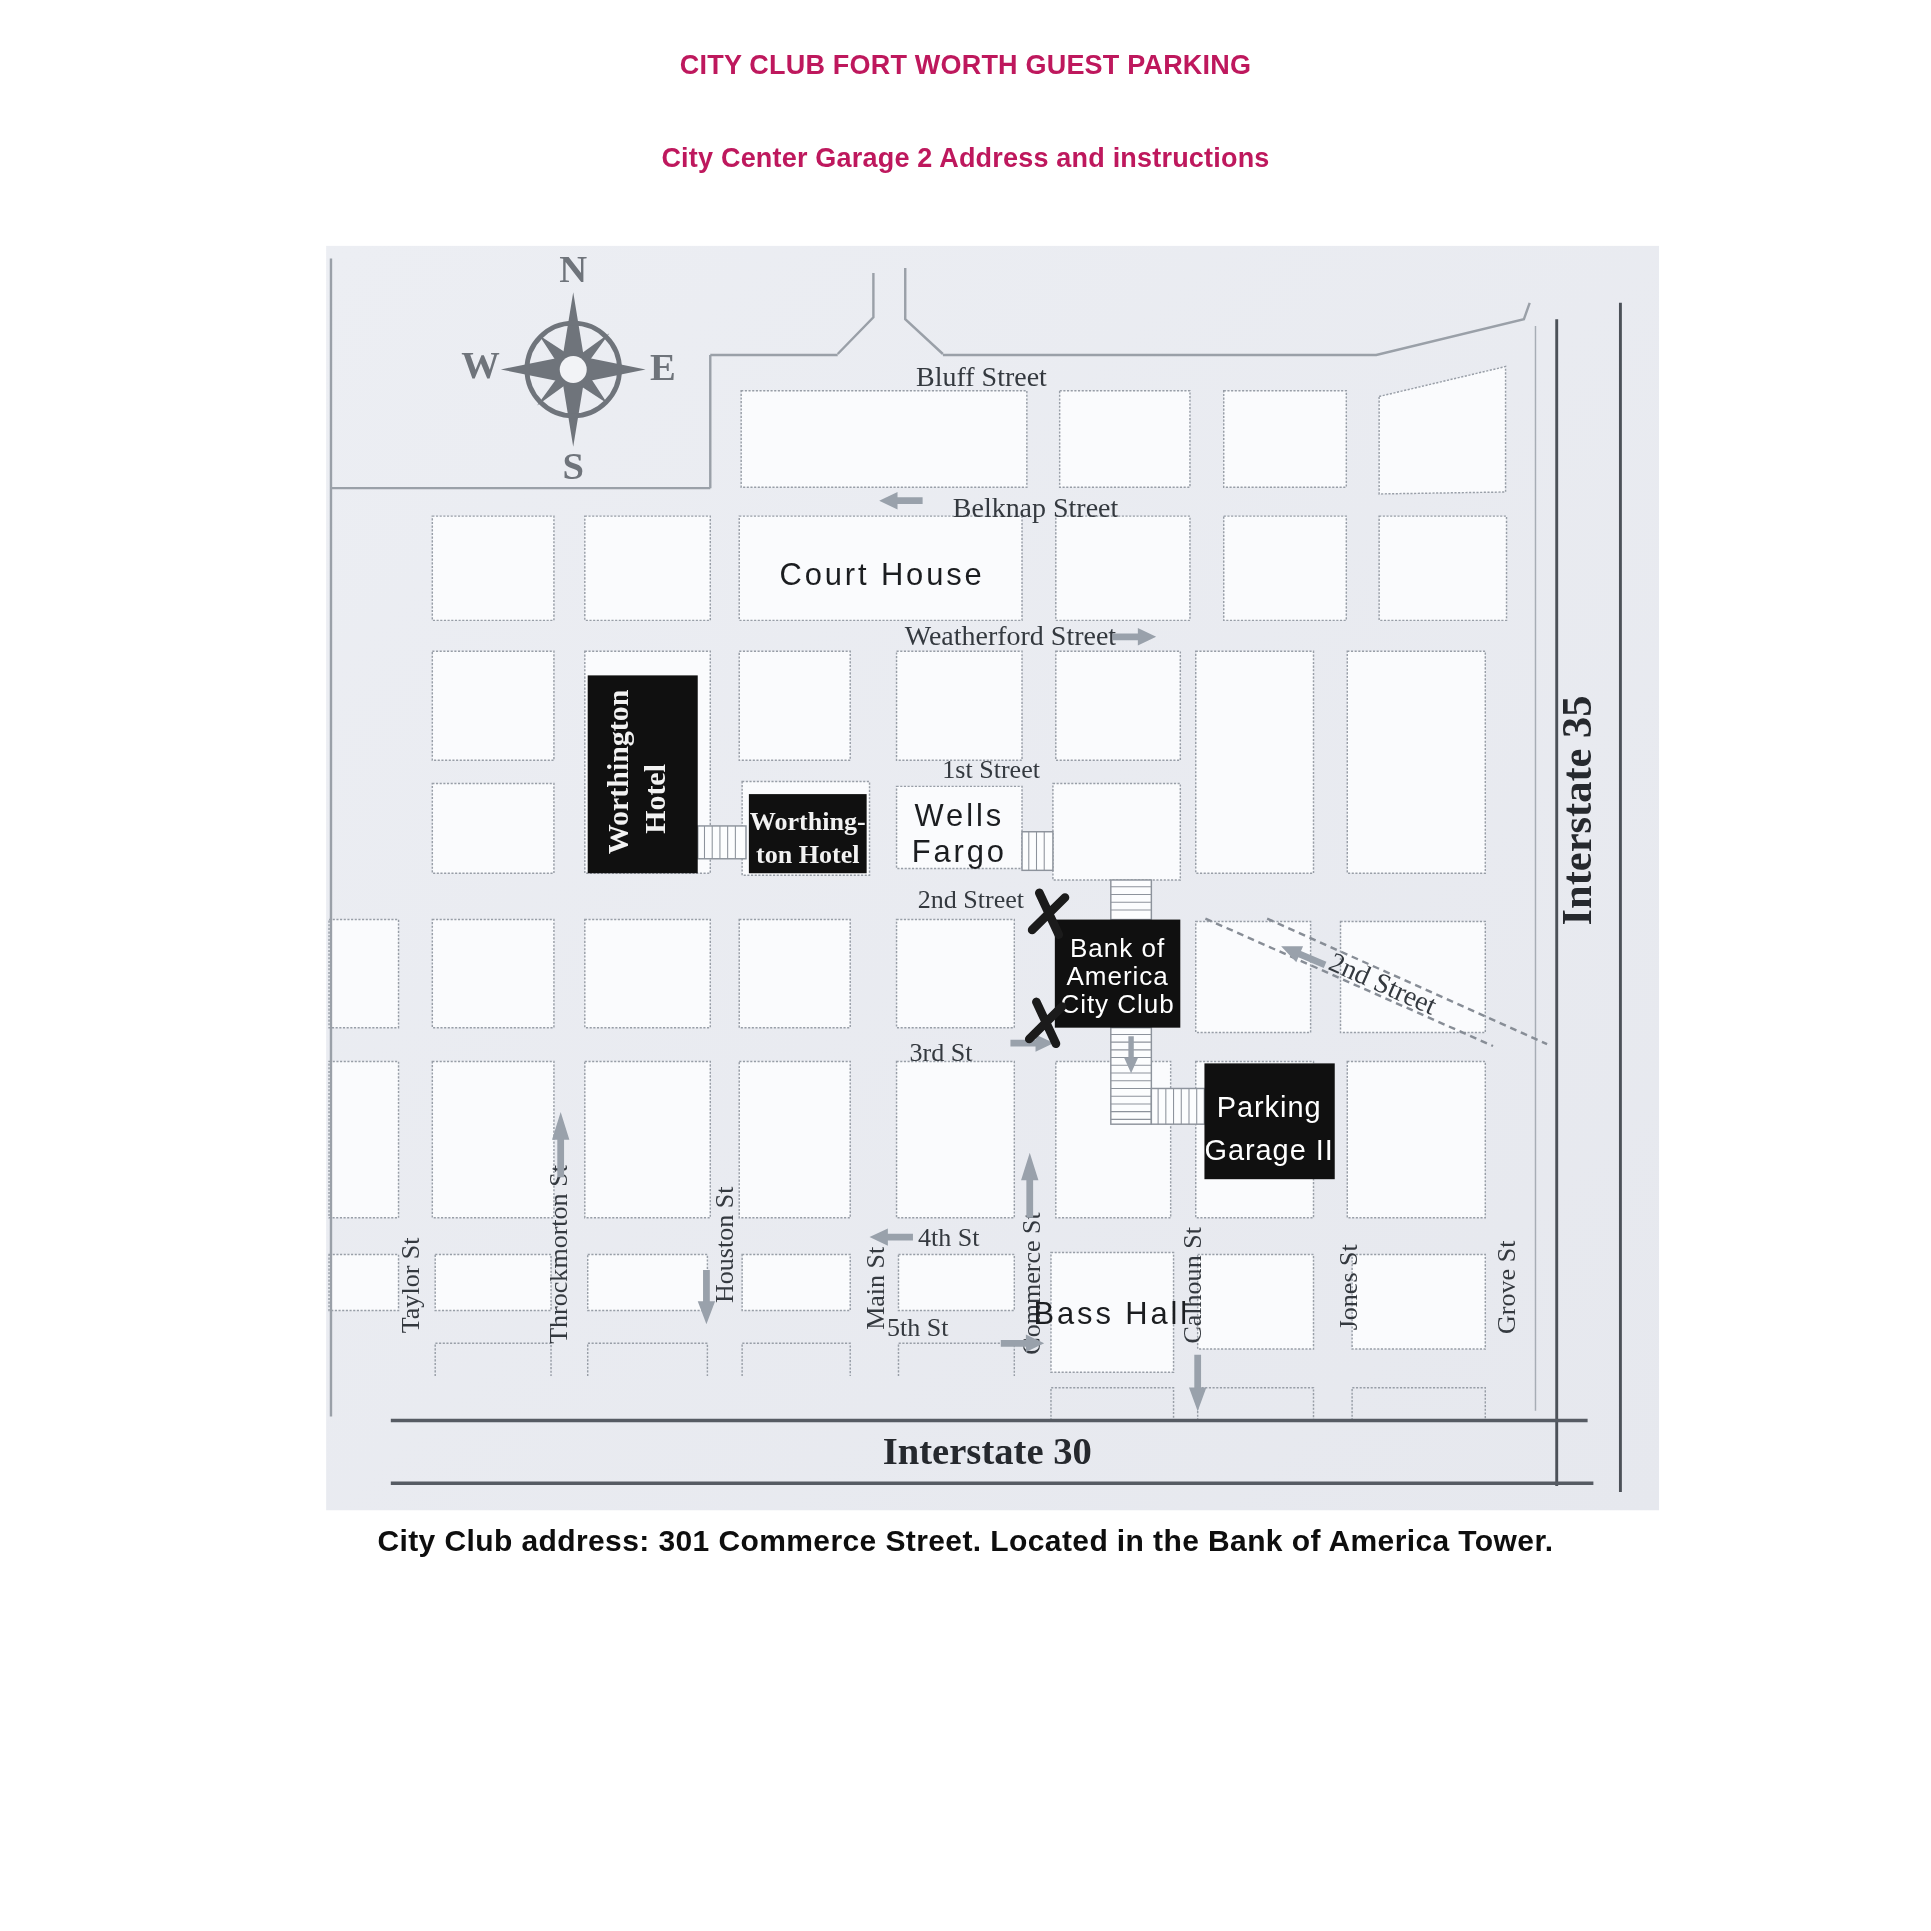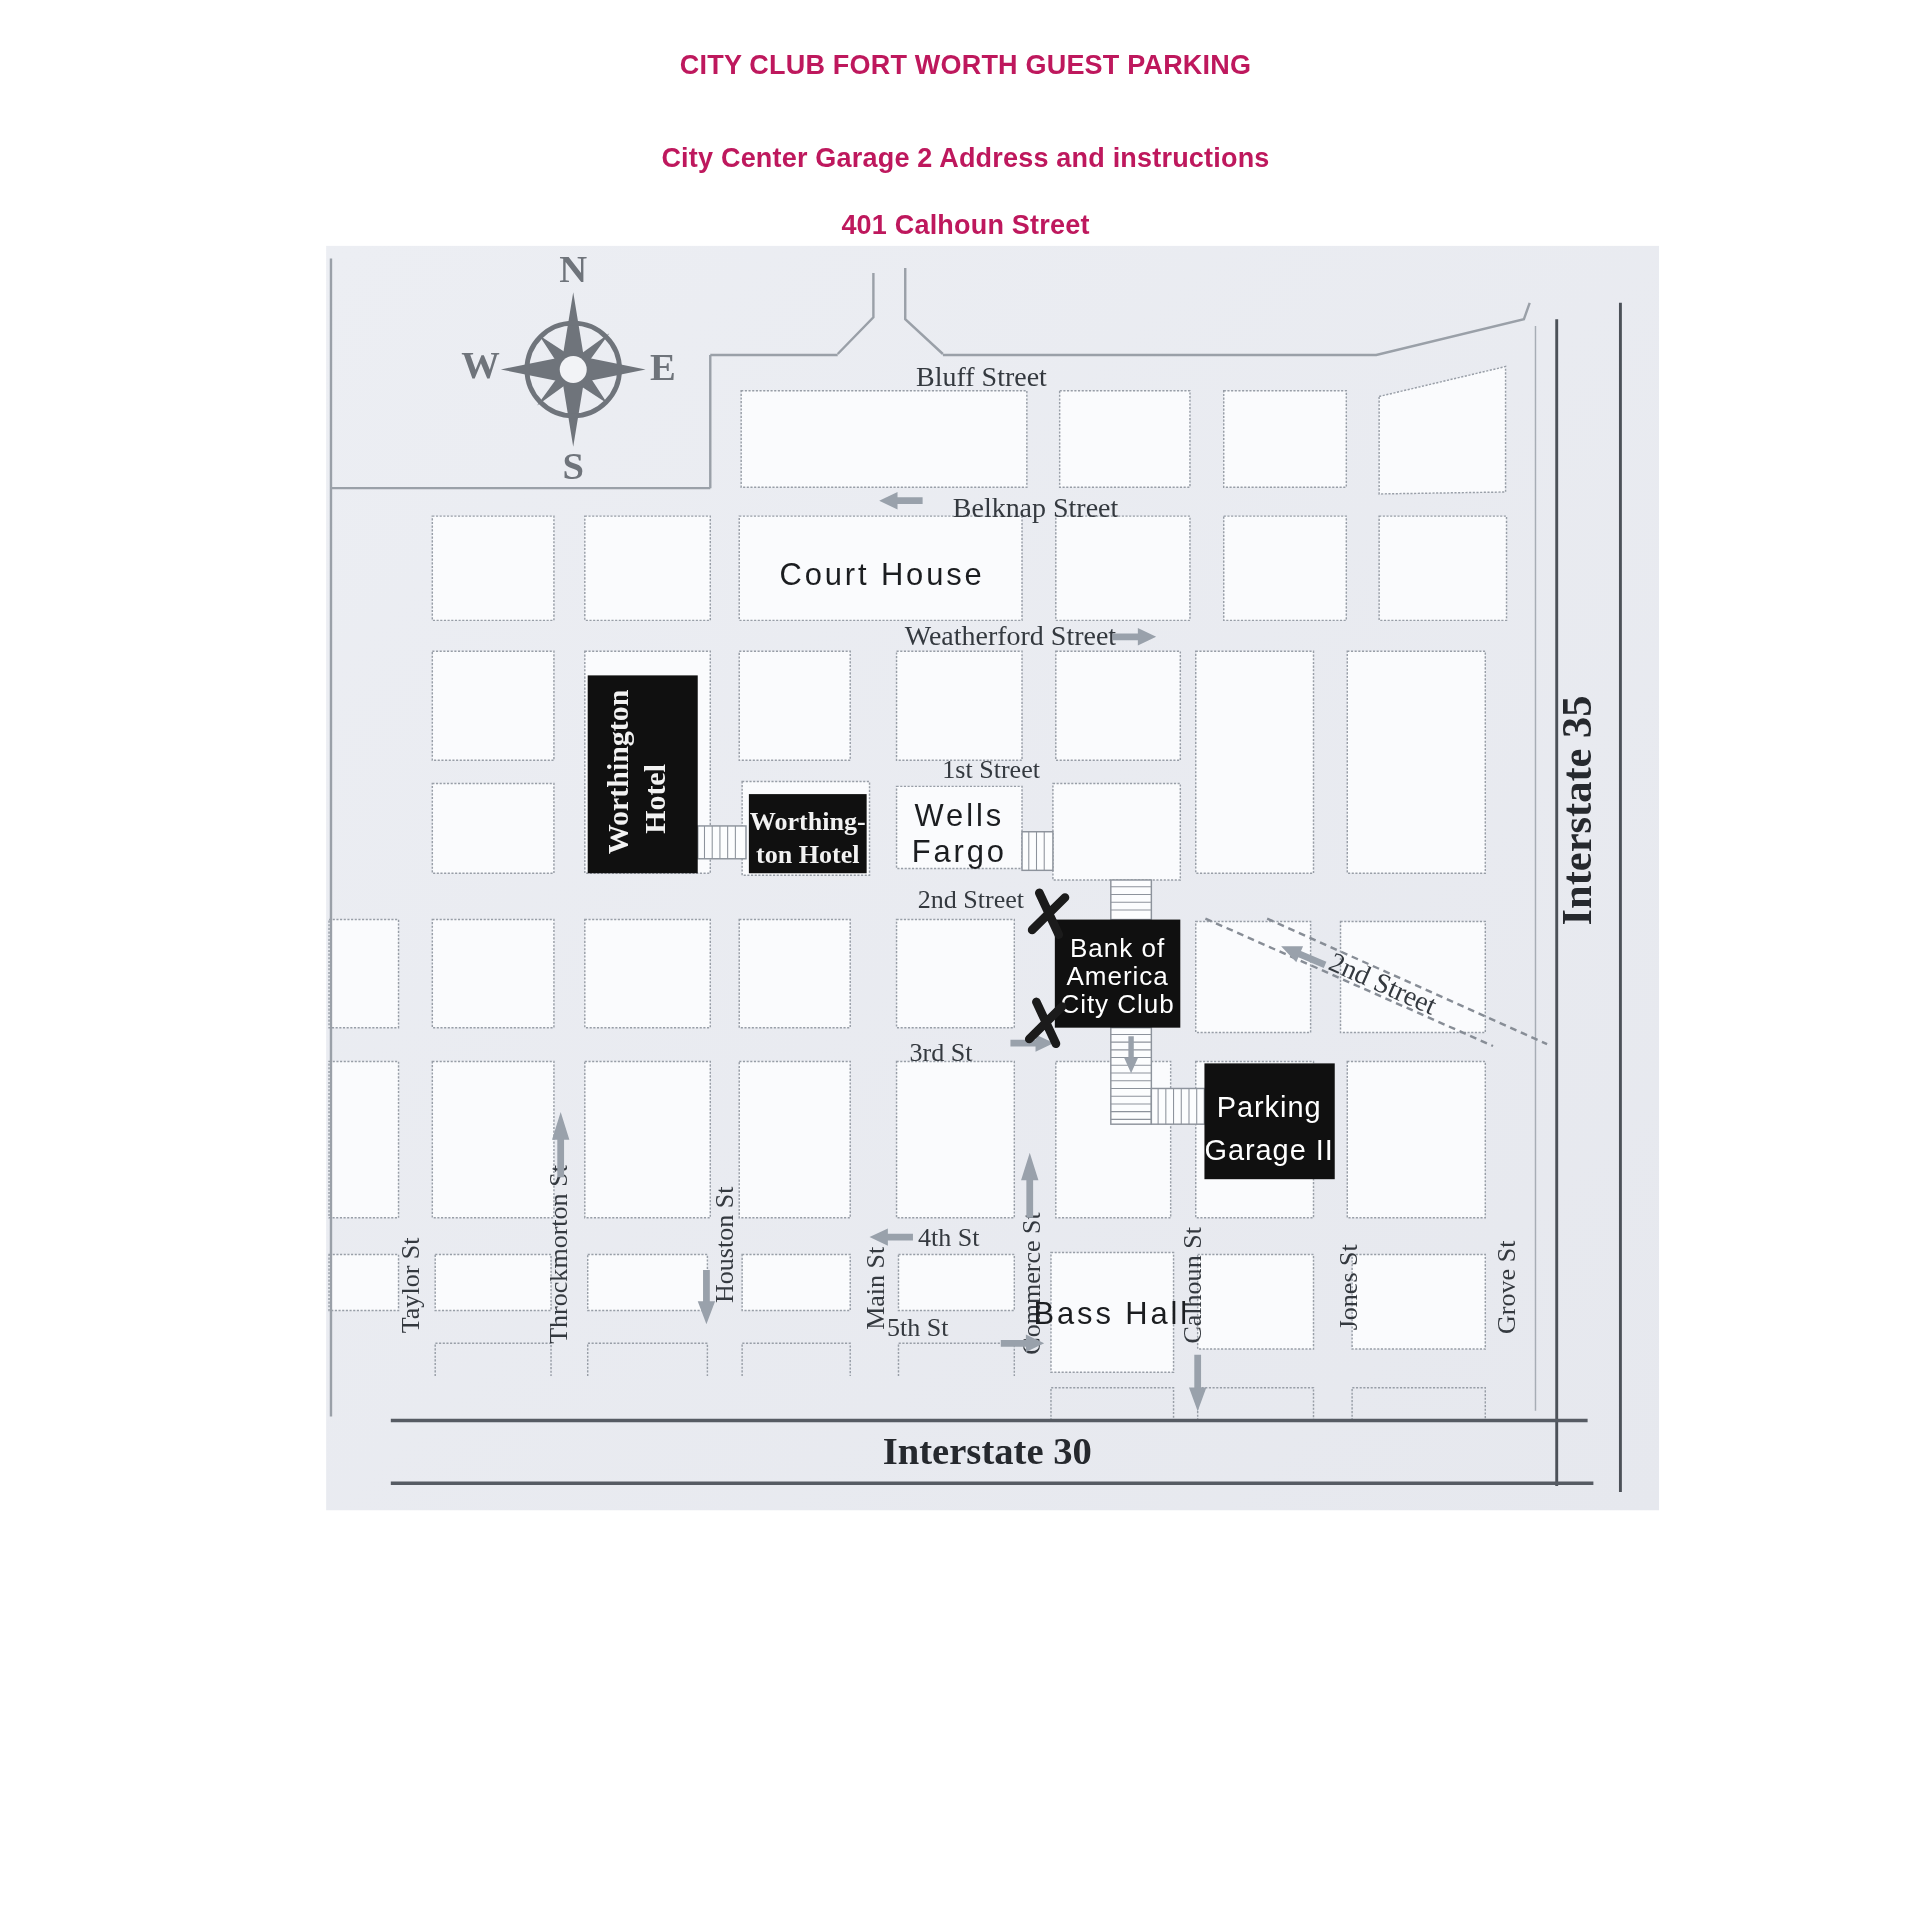--- a/index.html
+++ b/index.html
@@ -26,21 +26,20 @@
   .rung{stroke:#8d939c;stroke-width:1.1;}
   .bbldg{fill:#101010;}
 </style>
 </head>
 <body>
 
 <div class="page">
 
   <div class="hline" style="top:50px">CITY CLUB FORT WORTH GUEST PARKING</div>
   <div class="hline" style="top:143px">City Center Garage 2 Address and instructions</div>
-  <div class="hline" style="top:210px">401 Calhoun Street</div>
 
   <svg style="position:absolute;left:319px;top:243px" width="1352" height="1274" viewBox="330 252 1400 1320" xmlns="http://www.w3.org/2000/svg">
 
     <defs>
       <linearGradient id="bg" x1="0" y1="0" x2="1" y2="1">
         <stop offset="0" stop-color="#eceef3"></stop>
         <stop offset="1" stop-color="#e6e8ee"></stop>
       </linearGradient>
       <g id="arr">
         <path d="M0,-3.5 H26 V-9 L45,0 L26,9 V3.5 H0 Z" fill="#99a1ab"></path>
@@ -192,14 +191,15 @@
     <use href="#arr" transform="translate(580,1220) rotate(-90) scale(1.5,1)"></use>
     <use href="#arr" transform="translate(731,1316) rotate(90) scale(1.25,1)"></use>
     <use href="#arr" transform="translate(1240,1404) rotate(90) scale(1.3,1)"></use>
     <use href="#arr" transform="translate(1171,1074) rotate(90) scale(0.85,0.8)"></use>
     <use href="#arr" transform="translate(1372,1000) rotate(203) scale(1.1,1)"></use>
 
     <use href="#xmark" transform="translate(1086,947) rotate(8)"></use>
     <use href="#xmark" transform="translate(1083,1060) rotate(8)"></use>
   </svg>
 
+  <div class="fline" style="top:1524px">City Club address:  301 Commerce Street.  Located in the Bank of America Tower.</div>
 </div>
 
 
 </body></html>

